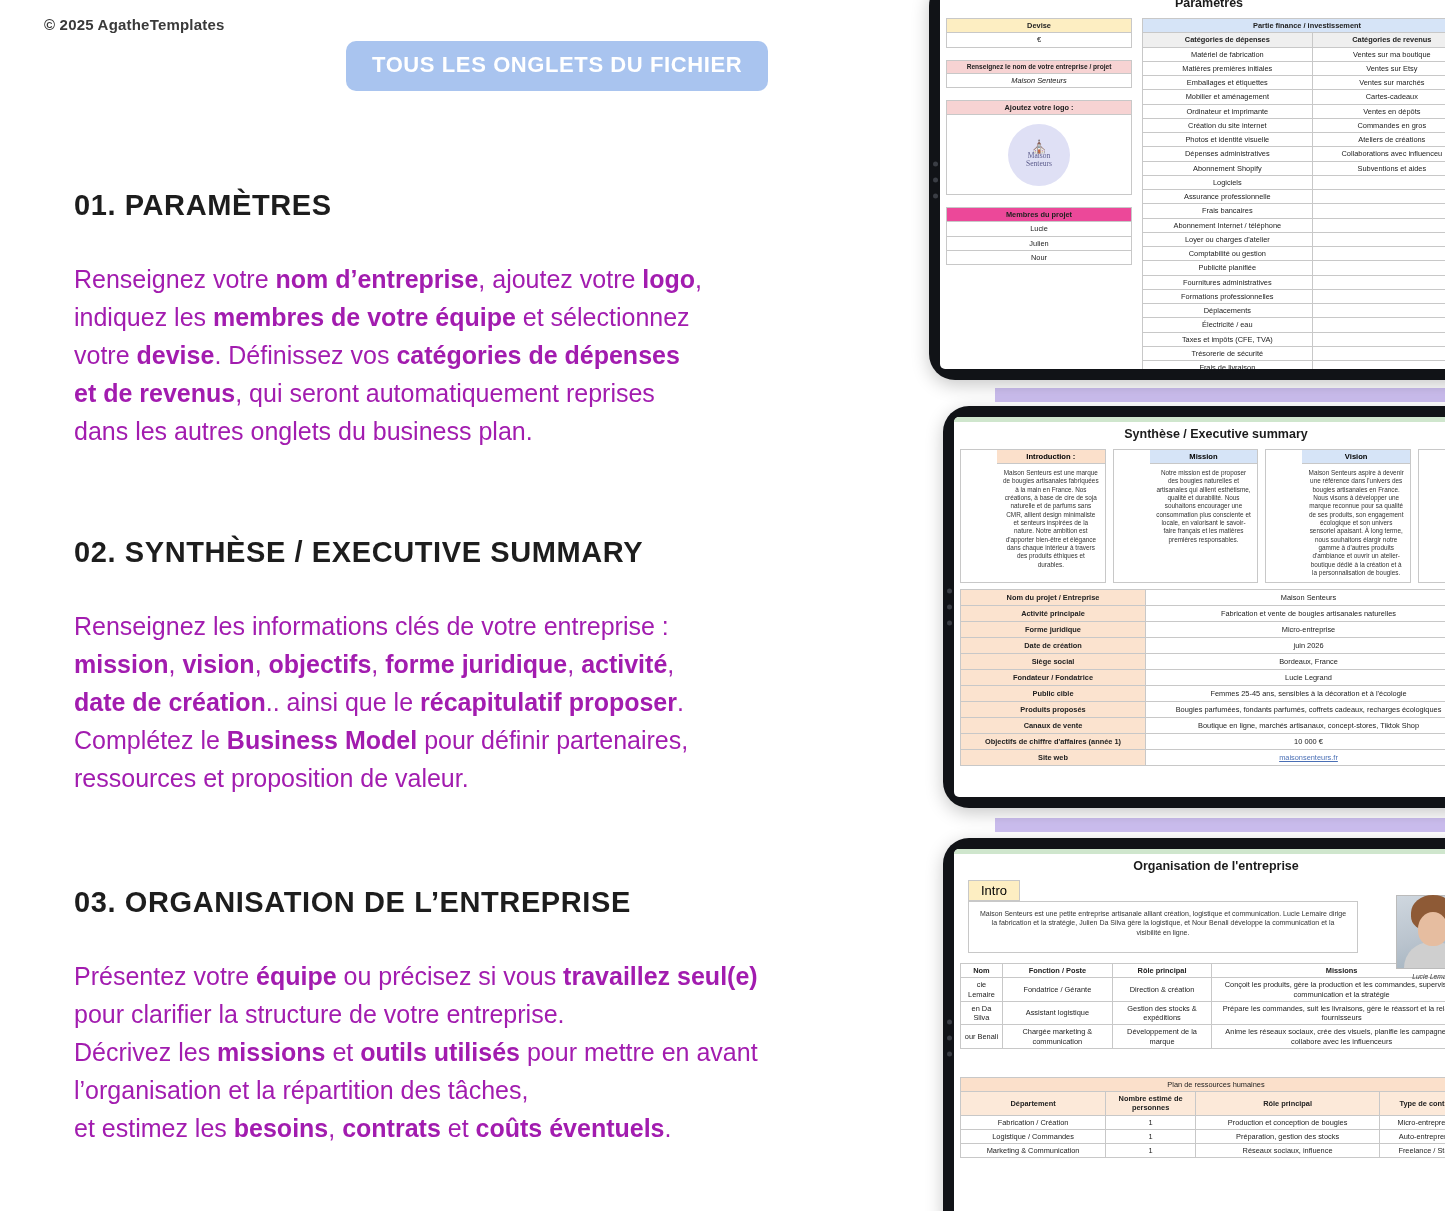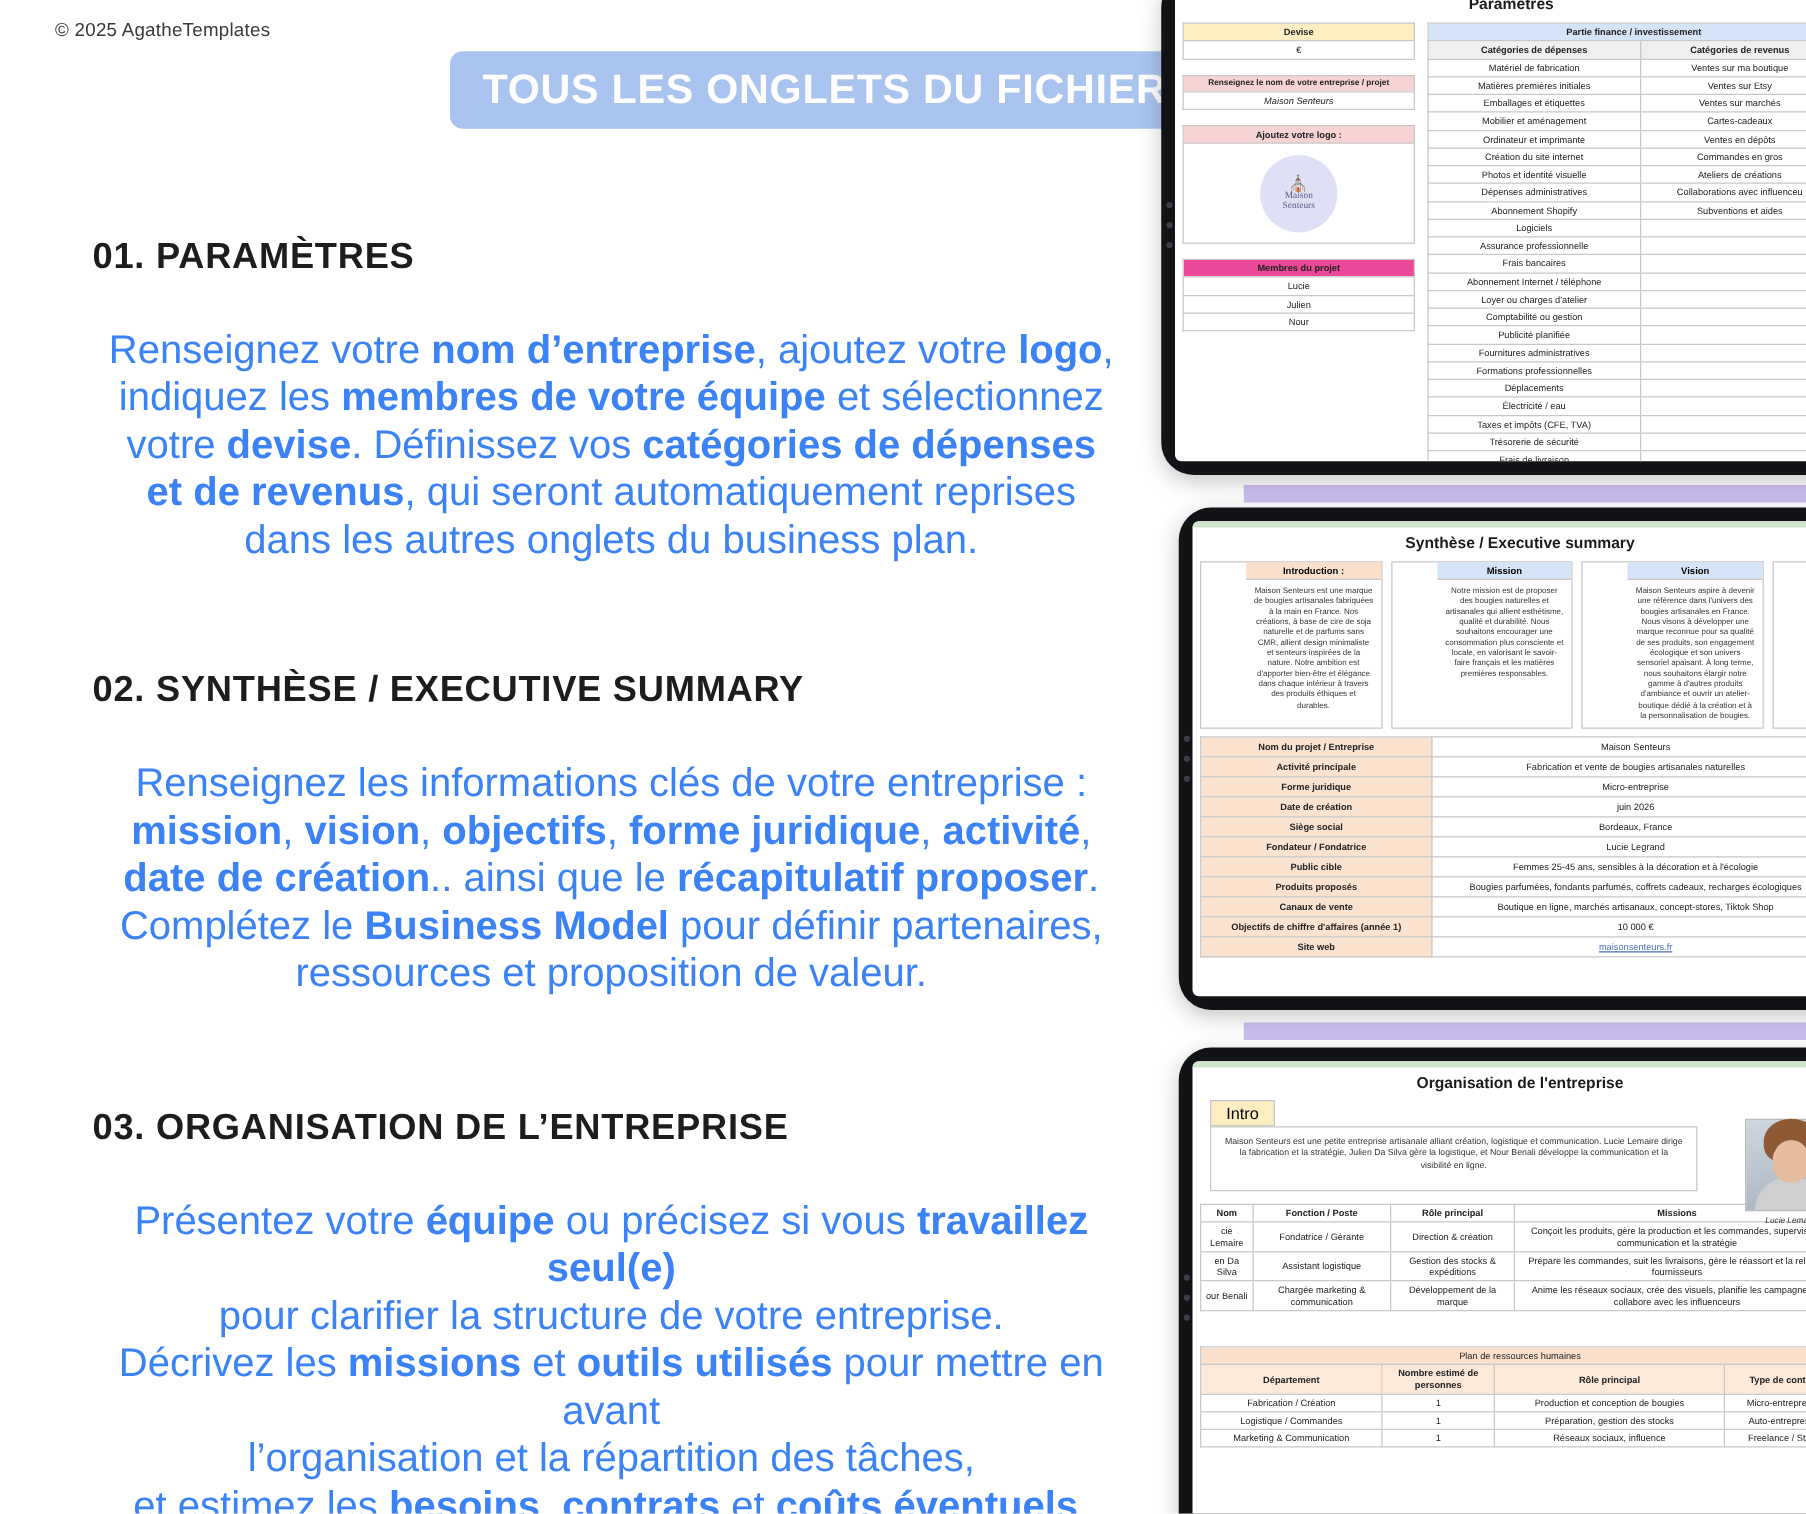--- a/index.html
+++ b/index.html
@@ -8,36 +8,36 @@
     width: 1445px; height: 1211px;
     background: #ffffff;
     font-family: "Liberation Sans", sans-serif;
     overflow: hidden;
   }
   .page { position: relative; width: 1445px; height: 1211px; background: #fff; overflow: hidden; }
 
   
   .copyright {
     position: absolute; left: 44px; top: 16px;
-    font-size: 15px; color: #3a3a3a; font-weight: normal; letter-spacing: .2px;
+    font-size: 15px; color: #3a3a3a; font-weight: bold; letter-spacing: .2px;
   }
   .banner {
-    position: absolute; left: 360px; top: 41px;
+    position: absolute; left: 346px; top: 41px;
     background: #a9c4ef; color: #ffffff;
-    font-size: 33px; font-weight: bold; letter-spacing: .6px;
+    font-size: 22px; font-weight: bold; letter-spacing: .6px;
     padding: 11px 26px 13px 26px; border-radius: 10px;
     white-space: nowrap;
   }
   .section { position: absolute; left: 74px; width: 830px; margin-top: 31px; }
   .sec-title {
     font-size: 29px; font-weight: bold; color: #1d1d1d;
     letter-spacing: .6px; margin: 0 0 38px 0;
   }
   .sec-body {
-    font-size: 32px; line-height: 38px; color: #3b82f6; margin: 0; text-align: center;
+    font-size: 25px; line-height: 38px; color: #a21caf; margin: 0;
   }
   .sec-body b { font-weight: bold; }
 
   #sec1 { top: 158px; }
   #sec2 { top: 505px; }
   #sec3 { top: 855px; }
 
   
   .tablet {
     position: absolute;

